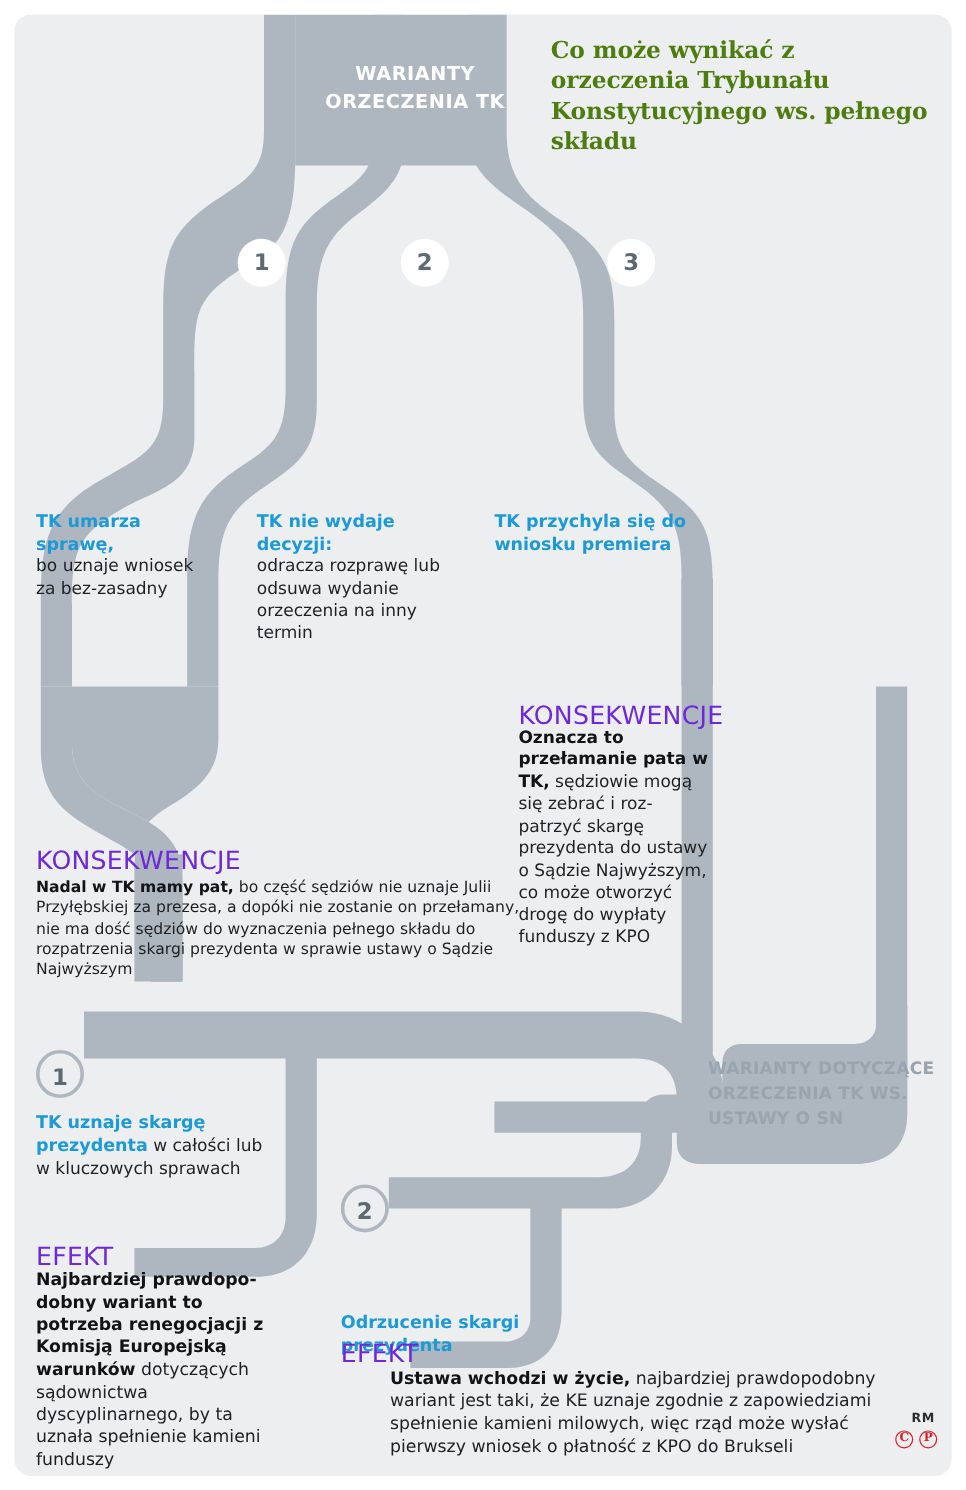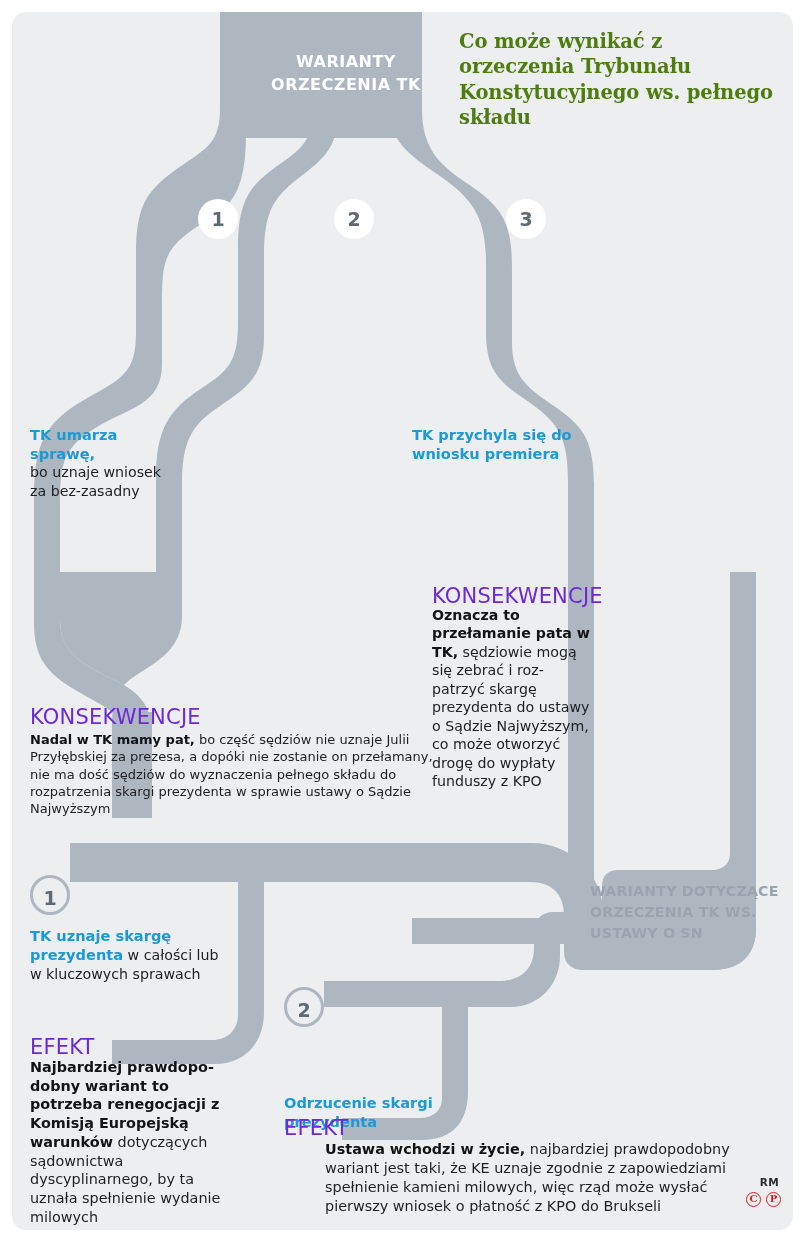--- a/index.html
+++ b/index.html
@@ -404,20 +404,24 @@
 
   <div class="abs num-circle num-top" style="left:186px; top:187px;">1</div>
   <div class="abs num-circle num-top" style="left:322px; top:187px;">2</div>
   <div class="abs num-circle num-top" style="left:494px; top:187px;">3</div>
 
   <div class="abs blk" id="branch1-text">
     <span class="blue-head">TK umarza sprawę,</span>
     <span class="body">bo uznaje wniosek za bez-zasadny</span>
   </div>
 
+  <div class="abs blk" id="branch2-text">
+    <span class="blue-head">TK nie wydaje decyzji:</span>
+    <span class="body">odracza rozprawę lub odsuwa wydanie orzeczenia na inny termin</span>
+  </div>
 
   <div class="abs blk" id="branch3-text">
     <span class="blue-head">TK przychyla się do wniosku premiera</span>
   </div>
 
   <div class="abs kons" id="kons3-label">KONSEKWENCJE</div>
   <div class="abs blk" id="kons3-body">
     <b>Oznacza to przełamanie pata w TK,</b><span> sędziowie mogą się zebrać i roz-patrzyć skargę prezydenta do ustawy o Sądzie Najwyższym, co może otworzyć drogę do wypłaty funduszy z KPO</span>
   </div>
 
@@ -428,21 +432,21 @@
 
   <div class="abs num-ring" id="num-b1">1</div>
   <div class="abs num-ring" id="num-b2">2</div>
 
   <div class="abs blk" id="low1-text">
     <span class="blue-head">TK uznaje skargę prezydenta</span><span> w całości lub w kluczowych sprawach</span>
   </div>
 
   <div class="abs kons" id="efekt1-label">EFEKT</div>
   <div class="abs blk" id="efekt1-body">
-    <b>Najbardziej prawdopo-dobny wariant to potrzeba renegocjacji z Komisją Europejską warunków</b><span> dotyczących sądownictwa dyscyplinarnego, by ta uznała spełnienie wydanie milowych</span>
+    <b>Najbardziej prawdopo-dobny wariant to potrzeba renegocjacji z Komisją Europejską warunków</b><span> dotyczących sądownictwa dyscyplinarnego, by ta uznała spełnienie kamieni funduszy</span>
   </div>
 
   <div class="abs blk" id="low2-text">
     <span class="blue-head">Odrzucenie skargi prezydenta</span>
   </div>
 
   <div class="abs kons" id="efekt2-label">EFEKT</div>
   <div class="abs blk" id="efekt2-body">
     <b>Ustawa wchodzi w życie,</b><span> najbardziej prawdopodobny wariant jest taki, że KE uznaje zgodnie z zapowiedziami spełnienie kamieni milowych, więc rząd może wysłać pierwszy wniosek o płatność z KPO do Brukseli</span>
   </div>

